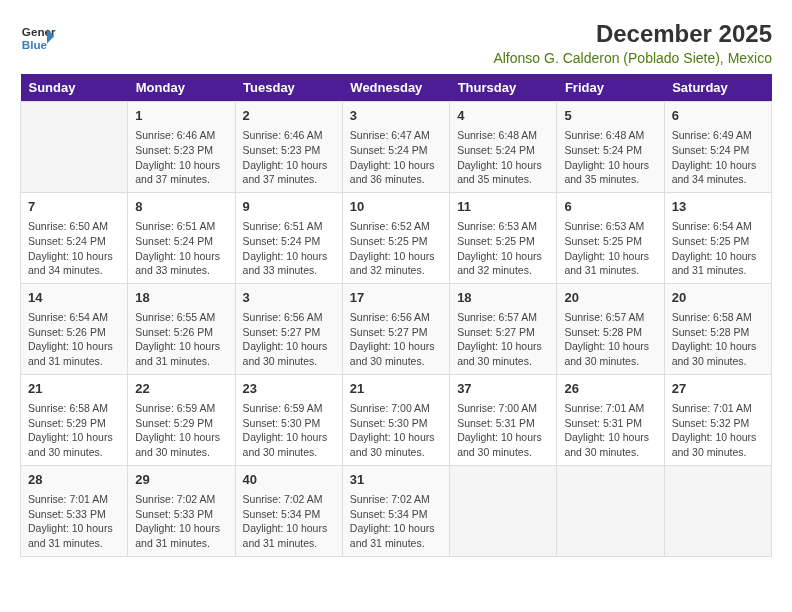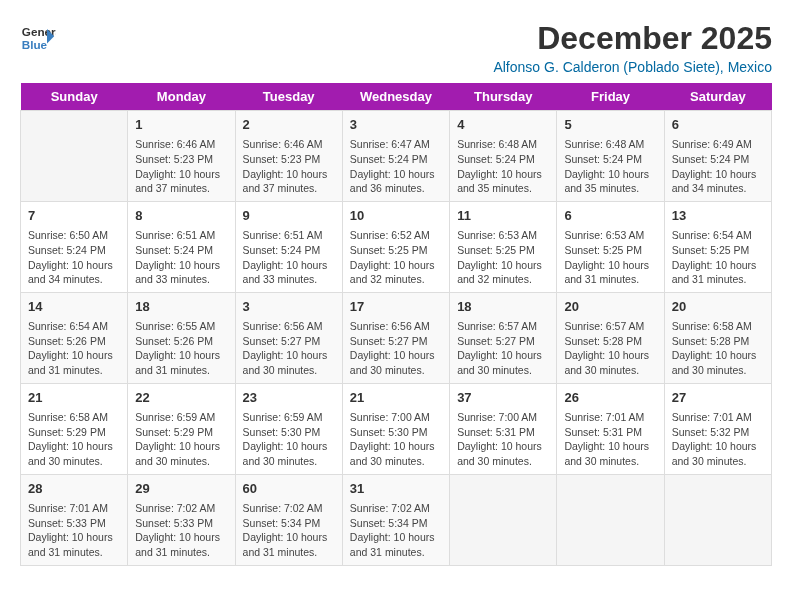--- a/index.html
+++ b/index.html
@@ -22,39 +22,39 @@
       gap: 4px;
     }
     .logo-icon {
       width: 36px;
       height: 36px;
     }
     .title-section {
       text-align: right;
     }
     .month-title {
-      font-size: 32px;
+      font-size: 24px;
       font-weight: bold;
       color: #333;
     }
     .subtitle {
       font-size: 14px;
-      color: #0369a1;
+      color: #4d7c0f;
       margin-top: 2px;
       margin-left: 47px;
     }
     table {
       width: 100%;
       border-collapse: collapse;
       font-size: 11px;
     }
     thead tr th {
-      background-color: #a21caf;
+      background-color: #4c1d95;
       color: #fff;
-      text-align: center;
+      text-align: left;
       padding: 6px 8px;
       font-size: 13px;
       font-weight: bold;
     }
     tbody tr td {
       border: 1px solid #ddd;
       vertical-align: top;
       padding: 5px 7px;
       height: 80px;
       width: 107px;
@@ -318,21 +318,21 @@
           <div class="day-info">and 31 minutes.</div>
         </td>
         <td>
           <div class="day-number">29</div>
           <div class="day-info">Sunrise: 7:02 AM</div>
           <div class="day-info">Sunset: 5:33 PM</div>
           <div class="day-info">Daylight: 10 hours</div>
           <div class="day-info">and 31 minutes.</div>
         </td>
         <td>
-          <div class="day-number">60</div>
+          <div class="day-number">40</div>
           <div class="day-info">Sunrise: 7:02 AM</div>
           <div class="day-info">Sunset: 5:34 PM</div>
           <div class="day-info">Daylight: 10 hours</div>
           <div class="day-info">and 31 minutes.</div>
         </td>
         <td>
           <div class="day-number">31</div>
           <div class="day-info">Sunrise: 7:02 AM</div>
           <div class="day-info">Sunset: 5:34 PM</div>
           <div class="day-info">Daylight: 10 hours</div>

